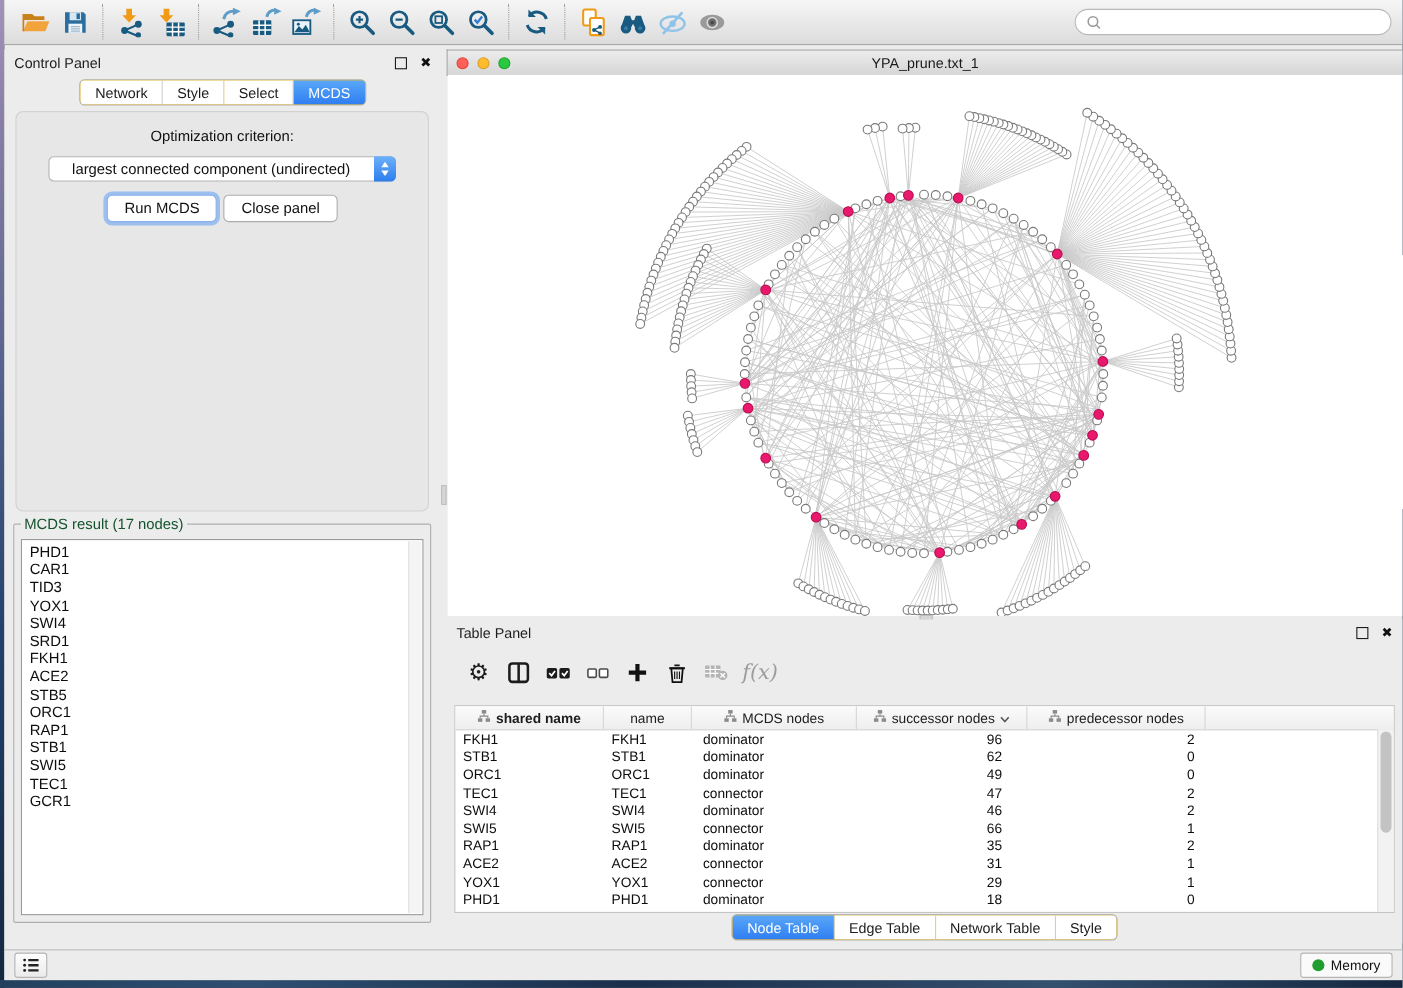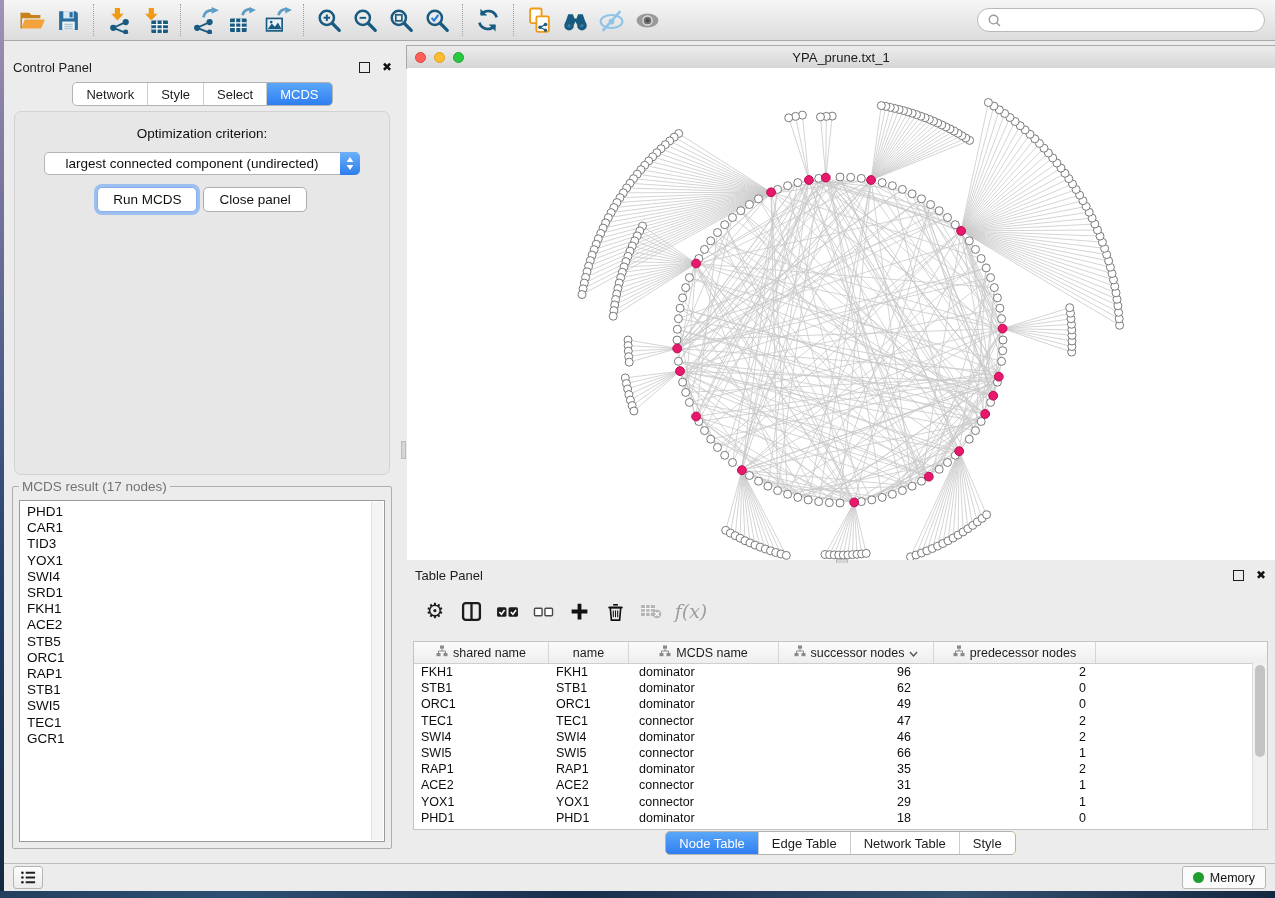--- a/index.html
+++ b/index.html
@@ -16,21 +16,21 @@
        background:linear-gradient(#f6f6f6,#dcdcdc);border-bottom:1px solid #a9a9a9;
        display:flex;align-items:center;padding:0 10px;box-sizing:border-box;}
   .tb-btn{width:36px;height:34px;display:flex;align-items:center;justify-content:center;flex:0 0 auto;}
   .tb-sep{width:0;height:32px;border-left:1px dotted #9f9f9f;margin:0 7px;flex:0 0 auto;}
   .search-box{margin-left:auto;width:288px;height:24px;background:#fff;border:1px solid #b9b9b9;
        border-radius:13px;display:flex;align-items:center;padding:0 9px;box-sizing:border-box;gap:6px;}
   .search-box input{border:none;outline:none;flex:1;font-size:12.5px;background:transparent;
        font-family:"Liberation Sans","DejaVu Sans",sans-serif;}
 
   
-  #control-panel{position:absolute;left:0;top:45px;width:397px;height:818px;background:#ececec;margin-top:10px;}
+  #control-panel{position:absolute;left:0;top:45px;width:397px;height:818px;background:#ececec;}
   .panel-header{height:24px;display:flex;align-items:center;padding:0 9px;font-size:13px;color:#1d1d1d;}
   .panel-header .spacer{flex:1;}
   .float-icon{width:9px;height:9px;border:1.6px solid #1d1d1d;display:inline-block;margin-right:12px;}
   .close-icon{font-size:12px;font-weight:bold;color:#111;}
   .seg-tabs{margin:3px auto 0;display:flex;height:22px;border:1px solid #b3b3b3;border-radius:5px;
        overflow:hidden;font-size:13px;background:#eab308;width:max-content;}
   .seg-tab{padding:0 13px;display:flex;align-items:center;border-right:1px solid #cscsc;
        border-right:1px solid #cdcdcd;color:#1d1d1d;background:#fff;}
   .seg-tab:last-child{border-right:none;}
   .seg-tab.active{background:linear-gradient(#5aa7f8,#2f7ef2);color:#fff;}
@@ -42,21 +42,21 @@
        justify-content:center;box-sizing:border-box;padding-right:20px;color:#101010;}
   .dd-stepper{position:absolute;right:-1px;top:-1px;width:20px;height:23px;border-radius:0 5px 5px 0;
        background:linear-gradient(#6cb1f9,#2d7ded);display:flex;flex-direction:column;
        align-items:center;justify-content:center;gap:1px;}
   .cp-buttons{display:flex;justify-content:center;gap:6px;margin-top:12px;}
   .mac-btn{height:23px;padding:0 15px;background:#fff;border:1px solid #adadad;border-radius:5px;
        font-size:13.5px;display:flex;align-items:center;color:#101010;}
   .focus-ring{box-shadow:0 0 0 3px rgba(94,158,245,.55);border-color:#86b0ea;}
   #mcds-fieldset{position:absolute;left:8px;right:9px;top:424px;bottom:24px;margin:0;padding:0;
        border:1px solid #aeaeae;border-radius:2px;}
-  #mcds-fieldset legend{font-size:13.5px;margin-left:6px;padding:0 3px;color:#737373;}
+  #mcds-fieldset legend{font-size:13.5px;margin-left:6px;padding:0 3px;color:#14532d;}
   .listbox{position:absolute;left:6px;right:6px;top:6px;bottom:6px;background:#fff;
        border:1px solid #9a9a9a;font-size:13.5px;line-height:16.2px;padding:3px 0 0 7px;
        box-sizing:border-box;overflow:hidden;color:#0d0d0d;}
   .list-scroll{position:absolute;top:1px;bottom:1px;right:1px;width:11px;background:#f4f4f4;
        border-left:1px solid #e2e2e2;}
 
   
   #v-split{position:absolute;left:397px;top:45px;width:5px;height:818px;background:#ececec;}
   #v-split .handle{position:absolute;top:396px;left:0;width:5px;height:18px;background:#d6d6d6;
        border:1px solid #bdbdbd;box-sizing:border-box;}
@@ -1122,40 +1122,40 @@
             <circle cx="17" cy="12" r="4.3" fill="#b4b4b4"></circle>
             <path d="M15 10l4 4M19 10l-4 4" stroke="#fff" stroke-width="1.3"></path>
           </svg>
       </div>
       <div class="tp-icon" style="width:34px;">
         <span class="fx">f(x)</span>
       </div>
     </div>
     <div class="tp-table">
       <div class="thead" id="table-head">
-          <div class="th" style="width: 135px;">
+          <div class="th" style="width: 135px; font-weight: bold;">
             <span><svg viewBox="0 0 12 12" width="12" height="12">
                 <rect x="4" y="0.5" width="4" height="3.2" fill="#8a8a8a"></rect>
                 <rect x="0.5" y="8" width="4" height="3.2" fill="#8a8a8a"></rect>
                 <rect x="7.5" y="8" width="4" height="3.2" fill="#8a8a8a"></rect>
                 <path d="M6 3.7v2.3M2.5 8V6h7v2" fill="none" stroke="#8a8a8a"></path>
               </svg></span>
             <span>shared name</span>
           </div>
           <div class="th" style="width: 80px;">
             <span>name</span>
           </div>
           <div class="th" style="width: 150px;">
             <span><svg viewBox="0 0 12 12" width="12" height="12">
                 <rect x="4" y="0.5" width="4" height="3.2" fill="#8a8a8a"></rect>
                 <rect x="0.5" y="8" width="4" height="3.2" fill="#8a8a8a"></rect>
                 <rect x="7.5" y="8" width="4" height="3.2" fill="#8a8a8a"></rect>
                 <path d="M6 3.7v2.3M2.5 8V6h7v2" fill="none" stroke="#8a8a8a"></path>
               </svg></span>
-            <span>MCDS name</span>
+            <span>MCDS nodes</span>
           </div>
           <div class="th" style="width: 155px;">
             <span><svg viewBox="0 0 12 12" width="12" height="12">
                 <rect x="4" y="0.5" width="4" height="3.2" fill="#8a8a8a"></rect>
                 <rect x="0.5" y="8" width="4" height="3.2" fill="#8a8a8a"></rect>
                 <rect x="7.5" y="8" width="4" height="3.2" fill="#8a8a8a"></rect>
                 <path d="M6 3.7v2.3M2.5 8V6h7v2" fill="none" stroke="#8a8a8a"></path>
               </svg></span>
             <span>successor nodes</span>
             <span><svg viewBox="0 0 9 6" width="9" height="6">

